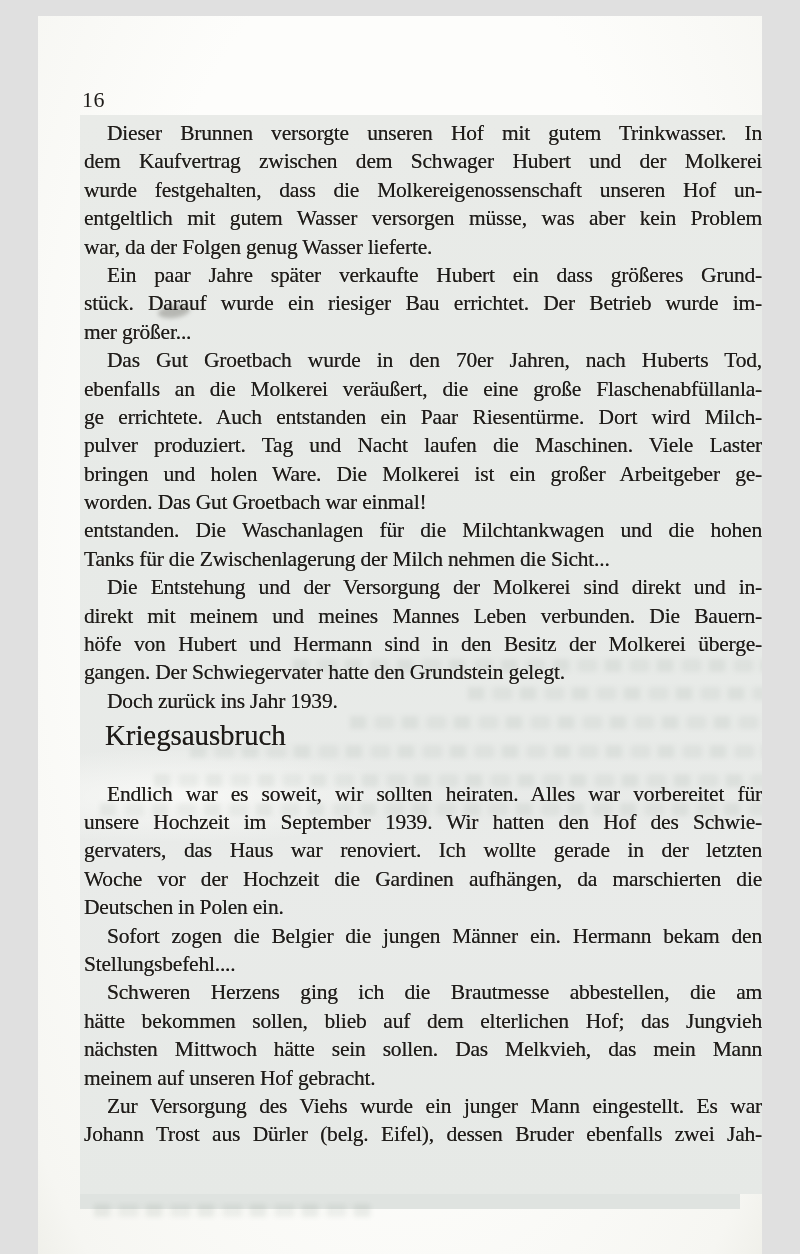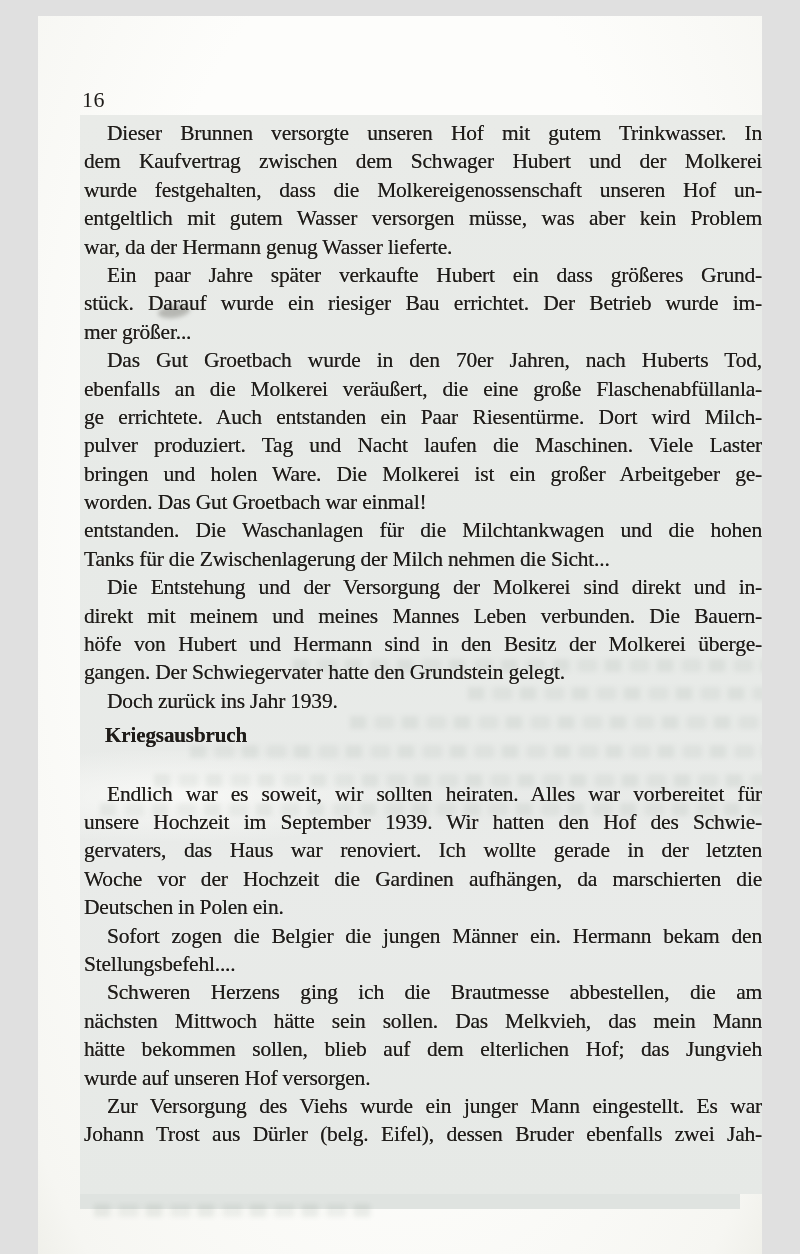--- a/index.html
+++ b/index.html
@@ -66,21 +66,21 @@
     height:28.4px;line-height:28.4px;
     text-align:justify;text-align-last:justify;
     white-space:normal;overflow:visible;
   }
   .line.last{text-align-last:left;}
   .line.indent{padding-left:23px;}
   .heading{
     height:28.4px;line-height:28.4px;
     margin-top:6px;margin-bottom:30px;
     padding-left:21px;
-    font-weight:bold;font-size:21px;
+    font-weight:normal;font-size:29px;
     letter-spacing:-0.1px;
     text-shadow:0 0 .5px rgba(31,28,25,.8);
   }
 </style>
 </head>
 <body>
 
 <div class="scan">
 
   <div class="tint"></div>
@@ -100,21 +100,21 @@
   <div class="corner-mark"></div>
 
   <div class="page-number">16</div>
 
   <div class="text-column">
       <div class="para">
         <div class="line indent">Dieser Brunnen versorgte unseren Hof mit gutem Trinkwasser. In</div>
         <div class="line">dem Kaufvertrag zwischen dem Schwager Hubert und der Molkerei</div>
         <div class="line">wurde festgehalten, dass die Molkereigenossenschaft unseren Hof un-</div>
         <div class="line">entgeltlich mit gutem Wasser versorgen müsse, was aber kein Problem</div>
-        <div class="line last">war, da der Hermann genug Wasser lieferte.</div>
+        <div class="line last">war, da der Folgen genug Wasser lieferte.</div>
       </div>
       <div class="para">
         <div class="line indent">Ein paar Jahre später verkaufte Hubert ein dass größeres Grund-</div>
         <div class="line">stück. Darauf wurde ein riesiger Bau errichtet. Der Betrieb wurde im-</div>
         <div class="line last">mer größer...</div>
       </div>
       <div class="para">
         <div class="line indent">Das Gut Groetbach wurde in den 70er Jahren, nach Huberts Tod,</div>
         <div class="line">ebenfalls an die Molkerei veräußert, die eine große Flaschenabfüllanla-</div>
         <div class="line">ge errichtete. Auch entstanden ein Paar Riesentürme. Dort wird Milch-</div>
@@ -142,23 +142,23 @@
         <div class="line">gervaters, das Haus war renoviert. Ich wollte gerade in der letzten</div>
         <div class="line">Woche vor der Hochzeit die Gardinen aufhängen, da marschierten die</div>
         <div class="line last">Deutschen in Polen ein.</div>
       </div>
       <div class="para">
         <div class="line indent">Sofort zogen die Belgier die jungen Männer ein. Hermann bekam den</div>
         <div class="line last">Stellungsbefehl....</div>
       </div>
       <div class="para">
         <div class="line indent">Schweren Herzens ging ich die Brautmesse abbestellen, die am</div>
+        <div class="line">hätte bekommen sollen, blieb auf dem elterlichen Hof; das Jungvieh</div>
         <div class="line">nächsten Mittwoch hätte sein sollen. Das Melkvieh, das mein Mann</div>
-        <div class="line">hätte bekommen sollen, blieb auf dem elterlichen Hof; das Jungvieh</div>
-        <div class="line last">wurde auf unseren Hof versorgen.</div>
+        <div class="line last">meinem auf unseren Hof gebracht.</div>
       </div>
       <div class="para">
         <div class="line indent">Zur Versorgung des Viehs wurde ein junger Mann eingestellt. Es war</div>
         <div class="line">Johann Trost aus Dürler (belg. Eifel), dessen Bruder ebenfalls zwei Jah-</div>
       </div>
     </div>
 
 </div>
 
 </body></html>

